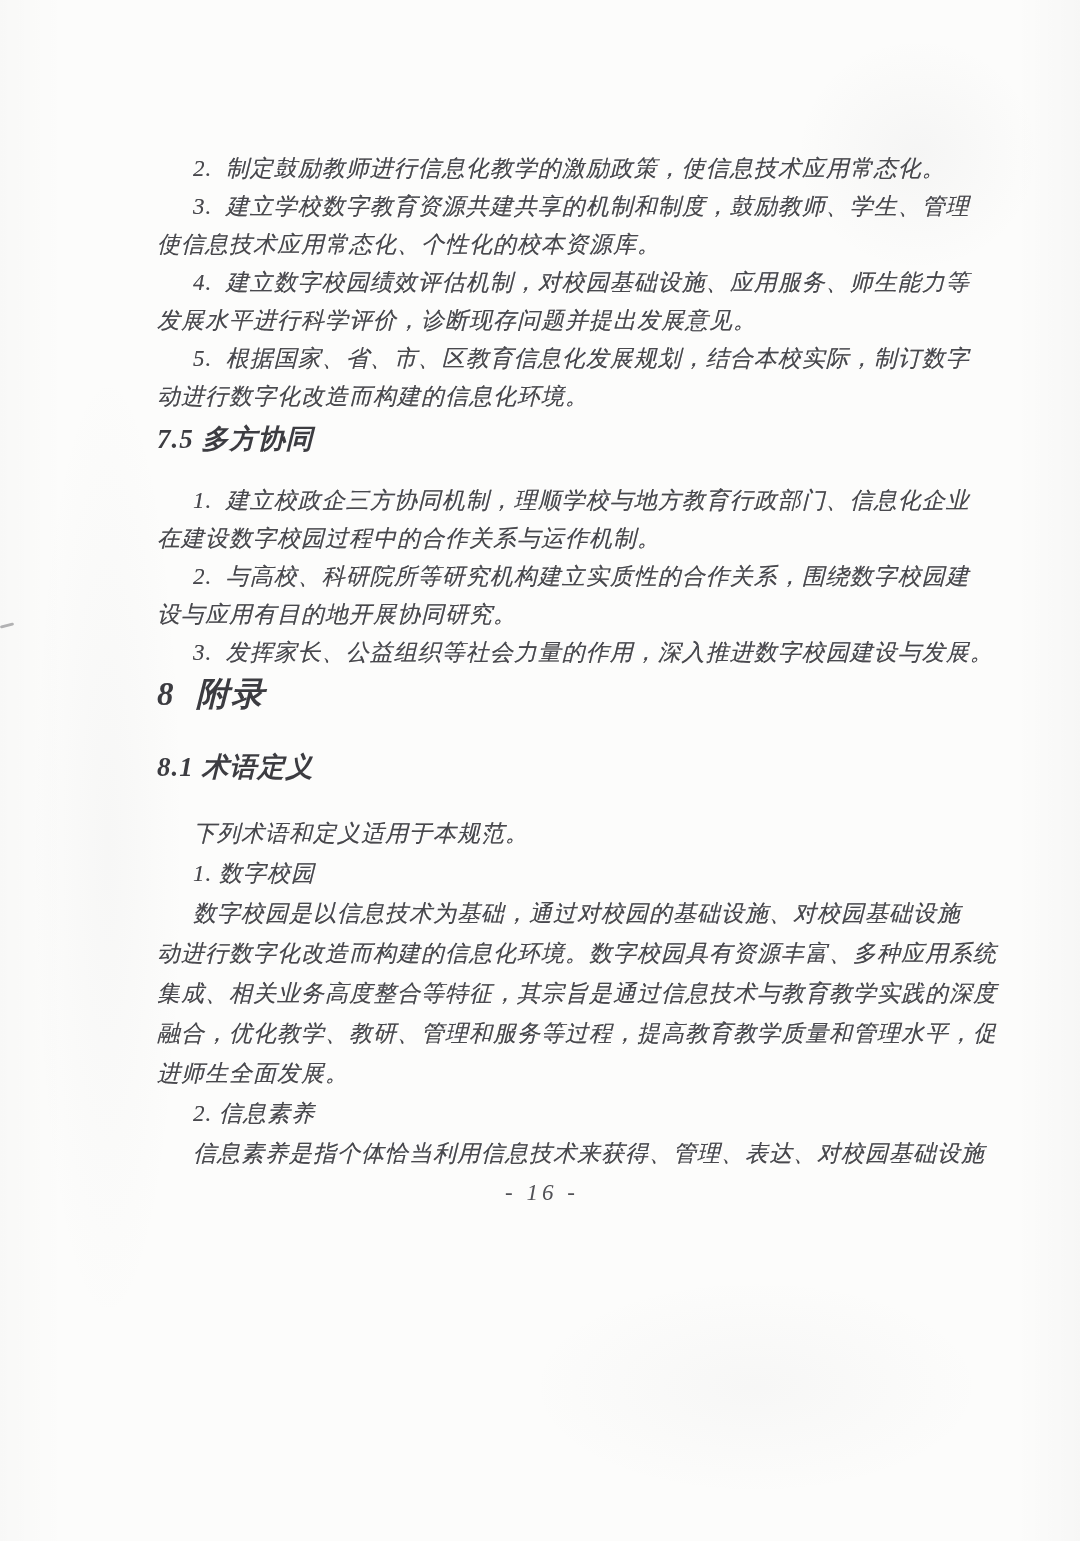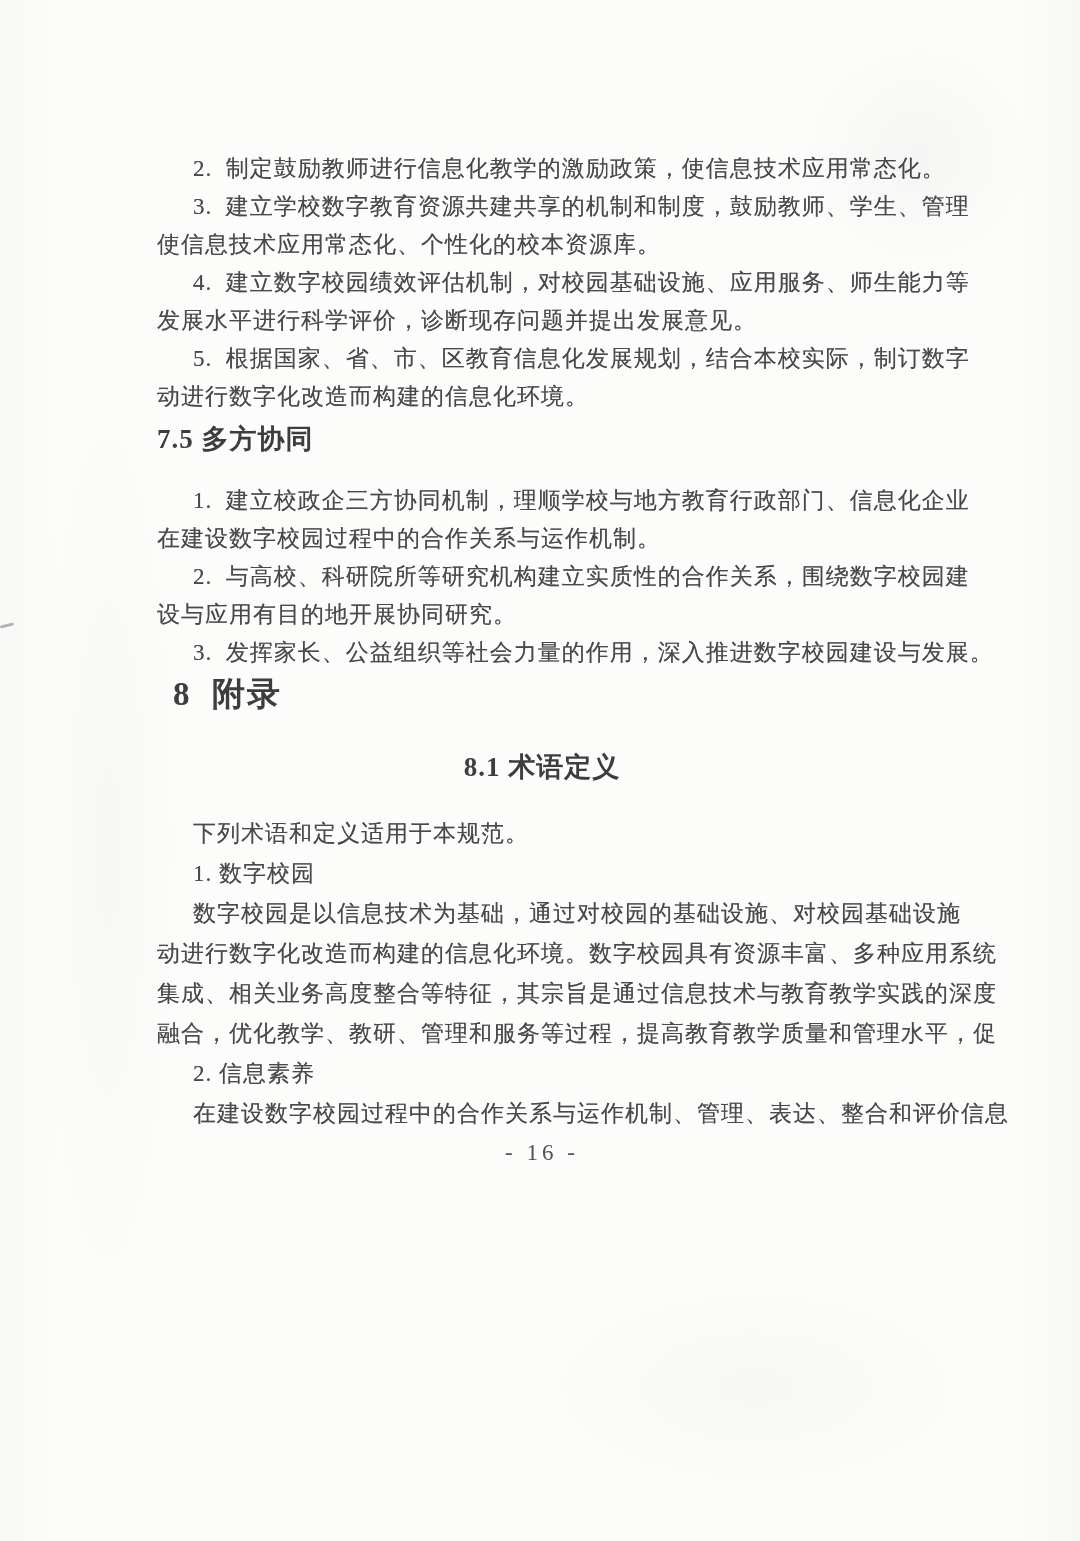--- a/index.html
+++ b/index.html
@@ -15,53 +15,54 @@
     width: 1080px;
     height: 1541px;
     background-color: #fcfcfb;
     background-image:
       radial-gradient(closest-side at 85% 10%, rgba(120,120,125,0.05), rgba(120,120,125,0) 75%),
       radial-gradient(closest-side at 10% 55%, rgba(120,120,125,0.04), rgba(120,120,125,0) 70%),
       radial-gradient(closest-side at 70% 90%, rgba(120,120,125,0.04), rgba(120,120,125,0) 70%),
       linear-gradient(90deg, rgba(0,0,0,0.015) 0%, rgba(0,0,0,0) 6%, rgba(0,0,0,0) 94%, rgba(0,0,0,0.02) 100%);
     box-sizing: border-box;
     padding: 150px 0 8px 157px;
+    font-style: italic;
   }
   #doc-main { width: 770px; }
   .line {
     font-size: 23px;
     line-height: 38px;
     height: 38px;
     color: #48484d;
     letter-spacing: 1px;
     white-space: pre;
     text-shadow: 0 0 0.6px rgba(70,70,75,0.55);
   }
   .line.indent { padding-left: 36px; }
   .line.wide { line-height: 40px; height: 40px; }
   .h1 {
     font-size: 33px;
     line-height: 40px;
     font-weight: 700;
     color: #3c3c41;
     letter-spacing: 2px;
-    margin: 2px 0 36px 16px;
+    margin: 2px 0 36px 0;
     white-space: pre;
   }
   .h2 {
     font-size: 27px;
     line-height: 34px;
     font-weight: 700;
     color: #3c3c41;
     letter-spacing: 1px;
     white-space: pre;
   }
   .h2.gap-74 { margin: 4px 0 24px 0; }
   .h2.gap-75 { margin: 6px 0 26px 0; }
-  .h2.gap-81 { margin: 0 0 30px 0; text-align: center; }
+  .h2.gap-81 { margin: 0 0 30px 0; }
   .footer-pagenum {
     margin-top: 6px;
     width: 770px;
     text-align: center;
     font-size: 23px;
     color: #515156;
     letter-spacing: 4px;
   }
   .scan-mark {
     position: absolute;
@@ -101,18 +102,19 @@
         <div class="h1">8  附录</div>
       </section>
       <section>
         <div class="h2 gap-81">8.1 术语定义</div>
         <div class="line indent wide">下列术语和定义适用于本规范。</div>
         <div class="line indent wide">1. 数字校园</div>
         <div class="line indent wide">数字校园是以信息技术为基础，通过对校园的基础设施、对校园基础设施</div>
         <div class="line wide">动进行数字化改造而构建的信息化环境。数字校园具有资源丰富、多种应用系统</div>
         <div class="line wide">集成、相关业务高度整合等特征，其宗旨是通过信息技术与教育教学实践的深度</div>
         <div class="line wide">融合，优化教学、教研、管理和服务等过程，提高教育教学质量和管理水平，促</div>
+        <div class="line wide">进师生全面发展。</div>
         <div class="line indent wide">2. 信息素养</div>
-        <div class="line indent wide">在建设数字校园过程中的合作关系与运作机制、管理、表达、整合和评价信息</div>
+        <div class="line indent wide">信息素养是指个体恰当利用信息技术来获得、管理、表达、对校园基础设施</div>
       </section>
     </main>
   <div class="footer-pagenum">- 16 -</div>
 </div>
 
 </body></html>

